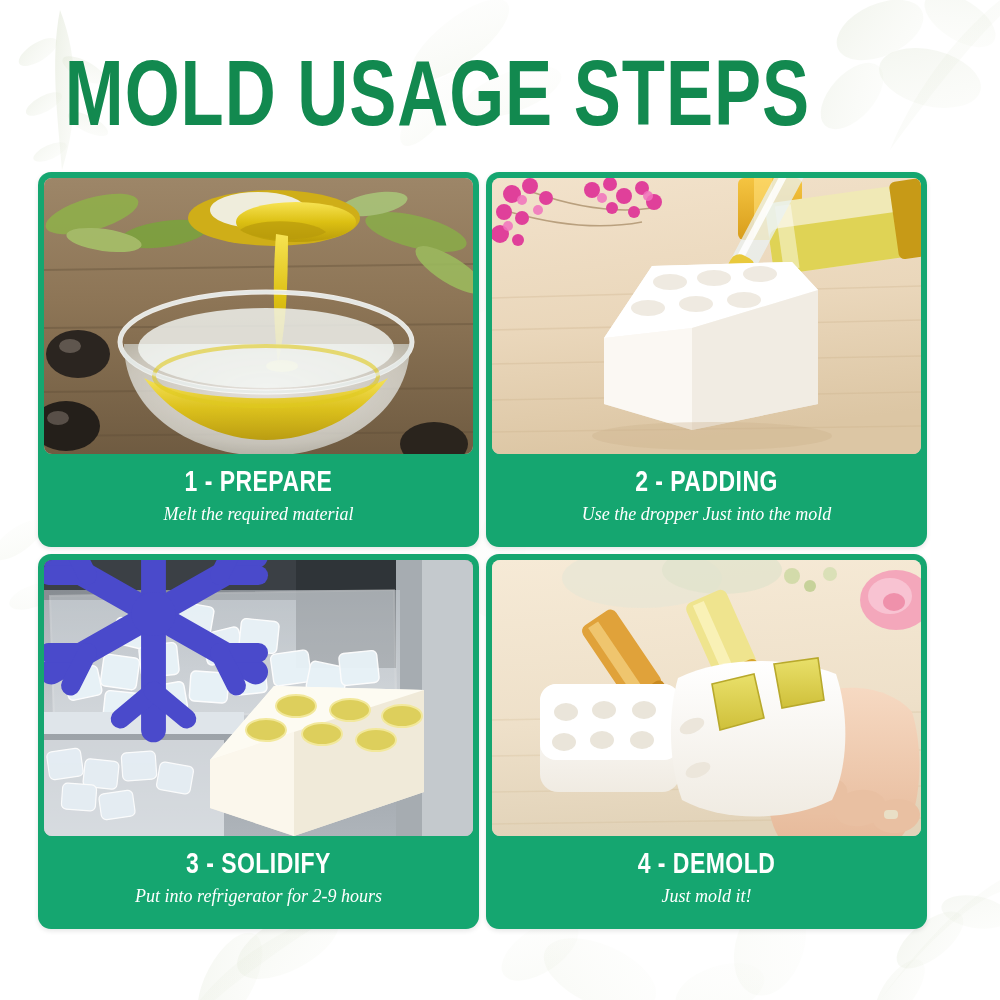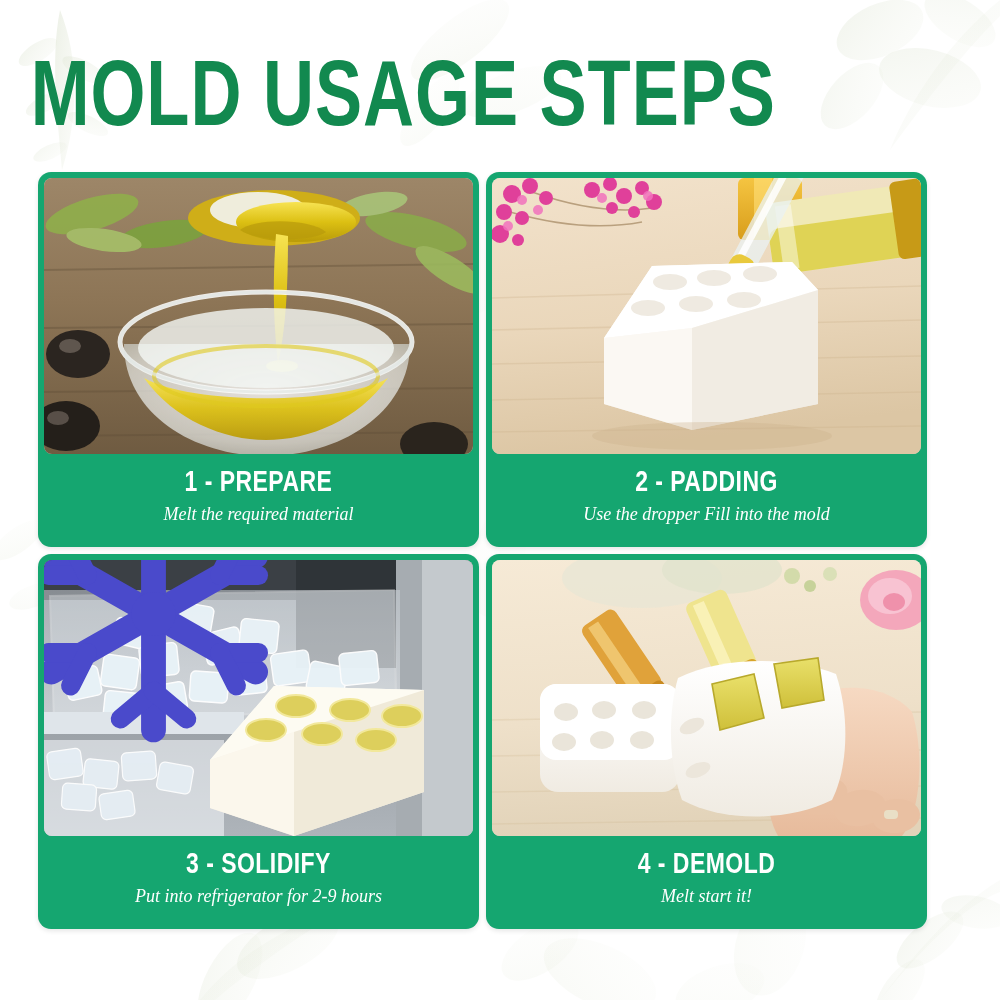--- a/index.html
+++ b/index.html
@@ -10,21 +10,21 @@
     position:relative;
     overflow:hidden;
   }
 
   
   #bg-art { position:absolute; inset:0; z-index:0; pointer-events:none; }
 
   
   .title-wrap{
     position:absolute; top:44px; left:0; width:875px;
-    z-index:3;
+    text-align:center; z-index:3;
   }
   .main-title{
     font-family:"Liberation Sans Narrow","Liberation Sans",sans-serif;
     font-weight:bold;
     font-size:76px;
     line-height:80px;
     letter-spacing:1px;
     color:#12894F;
     transform:scaleX(0.93) scaleY(1.22);
     transform-origin:center top;
@@ -321,21 +321,21 @@
             <ellipse cx="156" cy="130" rx="17" ry="8"></ellipse>
             <ellipse cx="204" cy="126" rx="17" ry="8"></ellipse>
             <ellipse cx="252" cy="122" rx="17" ry="8"></ellipse>
           </g>
         </g>
         <ellipse cx="220" cy="258" rx="120" ry="14" fill="#cbb38d" opacity=".35"></ellipse>
       </svg>
     </div>
     <div class="caption">
       <div class="step-title">2 - PADDING</div>
-      <div class="step-sub">Use the dropper Fill into the mold</div>
+      <div class="step-sub">Use the dropper Just into the mold</div>
     </div>
   </div>
 
   <div class="card">
     <div class="photo">
       <svg viewBox="0 0 429 276" preserveAspectRatio="xMidYMid slice">
         <defs>
           <linearGradient id="fridge" x1="0" y1="0" x2="0" y2="1">
             <stop offset="0%" stop-color="#7e848a"></stop>
             <stop offset="100%" stop-color="#aeb4ba"></stop>
@@ -512,17 +512,17 @@
           </g>
           <g fill="#ece6db">
             <ellipse cx="200" cy="166" rx="13" ry="7" transform="rotate(-24 200 166)"></ellipse>
             <ellipse cx="206" cy="210" rx="13" ry="7" transform="rotate(-22 206 210)"></ellipse>
           </g>
         </g>
       </svg>
     </div>
     <div class="caption">
       <div class="step-title">4 - DEMOLD</div>
-      <div class="step-sub">Melt start it!</div>
+      <div class="step-sub">Just mold it!</div>
     </div>
   </div>
 
 </div>
 
 </body></html>

